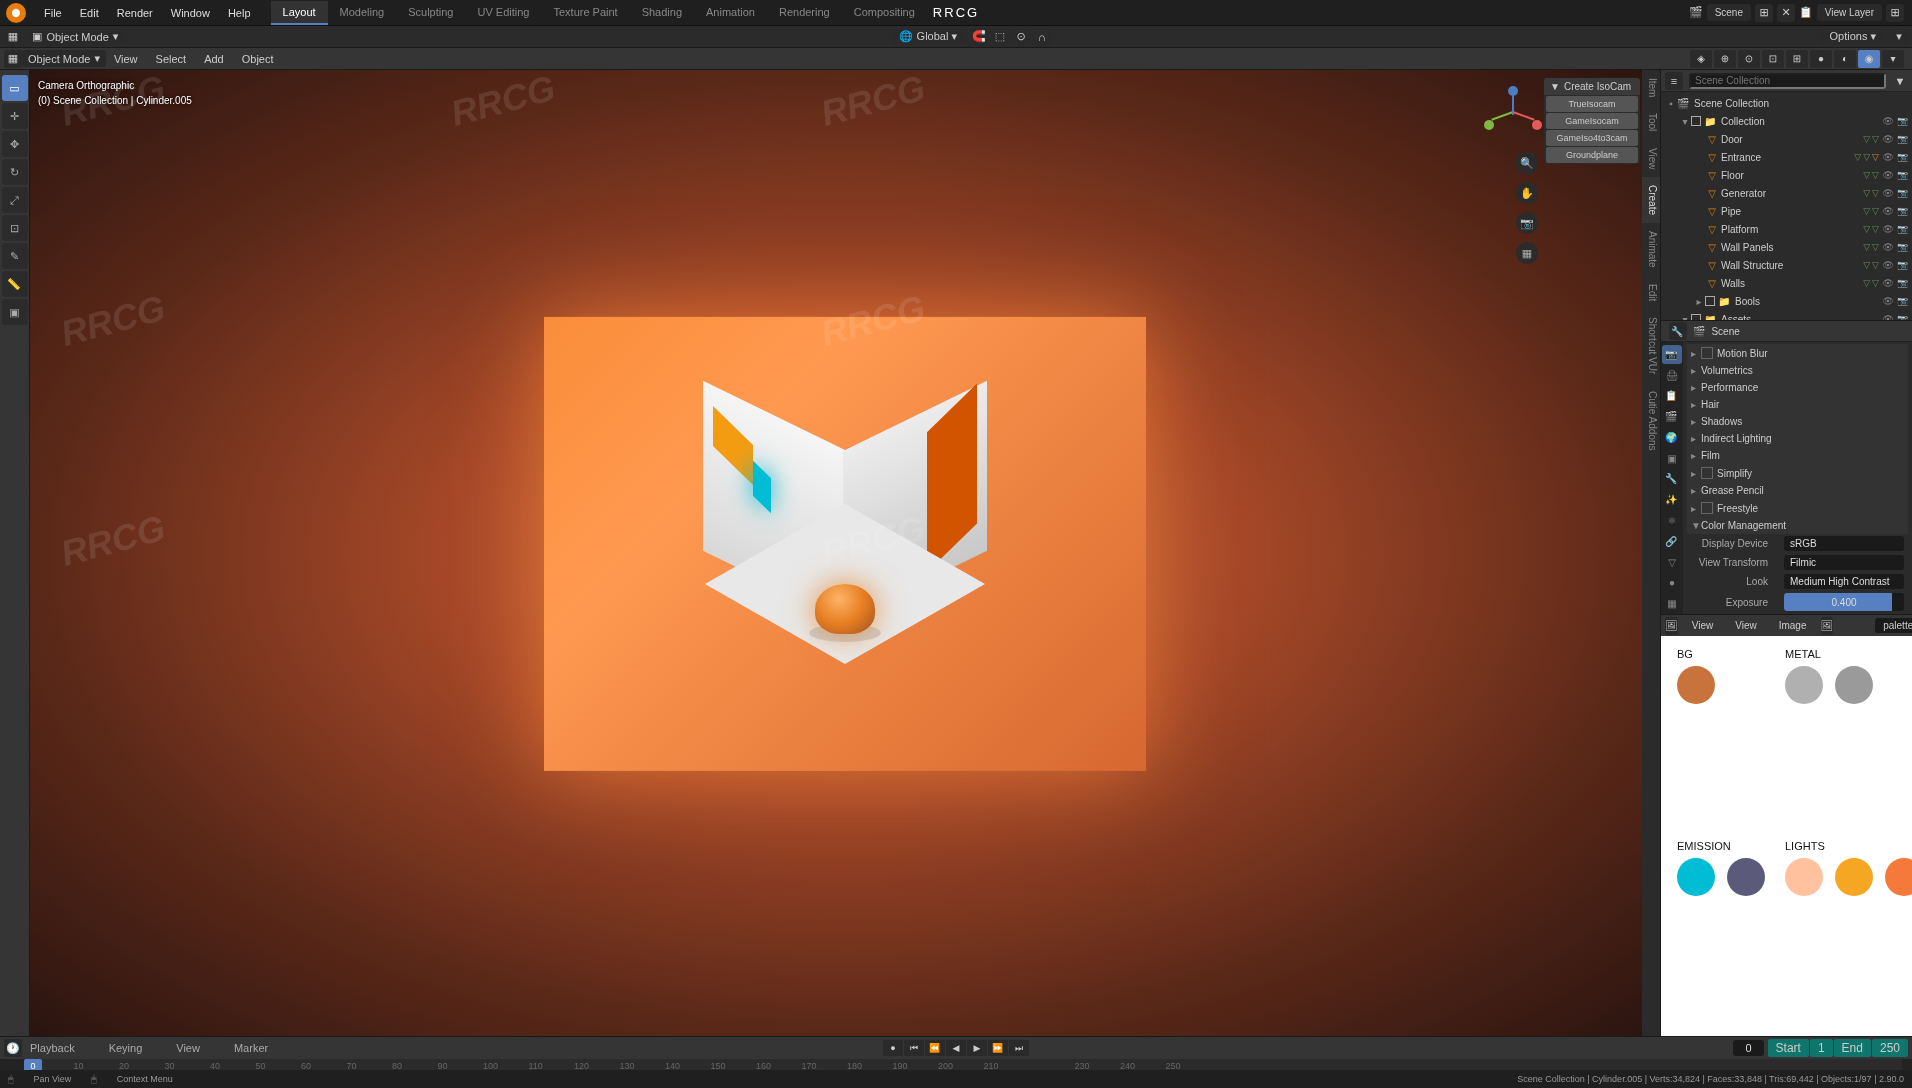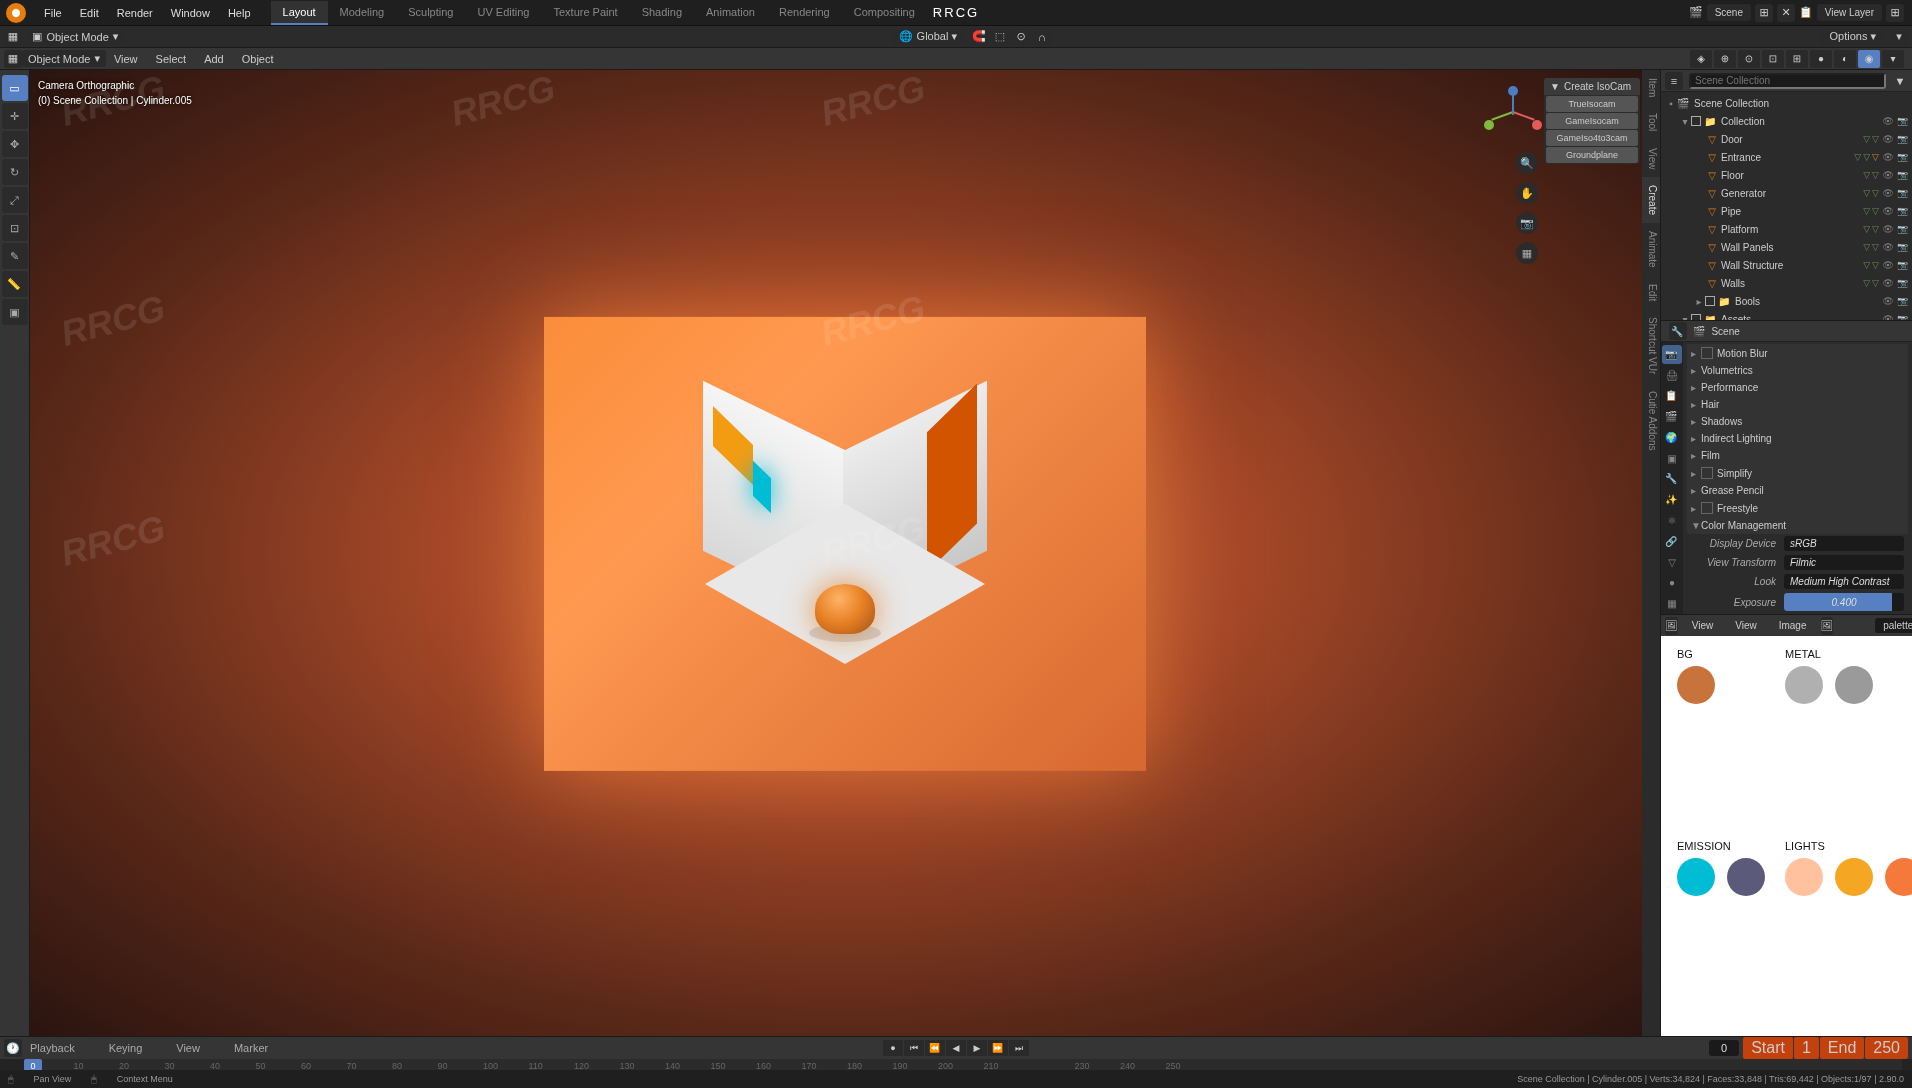--- a/index.html
+++ b/index.html
@@ -100,21 +100,21 @@
 .props-header { height: 22px; background: #353535; display: flex; align-items: center; padding: 0 8px; gap: 6px; font-size: 10px; border-top: 1px solid #1a1a1a; border-bottom: 1px solid #222; }
 .props-area { display: flex; height: 272px; }
 .props-tabs { width: 22px; background: #232323; display: flex; flex-direction: column; padding-top: 2px; }
 .prop-tab { width: 20px; height: 20px; margin: 1px auto; border-radius: 3px; display: flex; align-items: center; justify-content: center; font-size: 10px; color: #888; cursor: pointer; }
 .prop-tab.active { background: #446290; color: #fff; }
 .props-content { flex: 1; background: #2b2b2b; overflow-y: auto; padding: 2px 4px; font-size: 10px; }
 .prop-panel { margin-bottom: 1px; }
 .prop-panel-header { display: flex; align-items: center; padding: 3px 4px; background: #333; cursor: pointer; }
 .prop-panel-header .chev { width: 10px; color: #888; }
 .prop-checkbox { width: 12px; height: 12px; border: 1px solid #666; margin-right: 4px; display: inline-block; }
-.prop-row { display: flex; align-items: center; padding: 2px 4px; gap: 4px; font-style: italic; }
+.prop-row { display: flex; align-items: center; padding: 2px 4px; gap: 12px; }
 .prop-label { flex: 1; text-align: right; color: #aaa; padding-right: 4px; }
 .prop-value { width: 120px; background: #1a1a1a; padding: 2px 6px; border-radius: 3px; color: #ddd; }
 .prop-slider { width: 120px; height: 18px; background: #1a1a1a; border-radius: 3px; position: relative; display: flex; align-items: center; justify-content: center; color: #ddd; overflow: hidden; }
 .prop-slider-fill { position: absolute; left: 0; top: 0; bottom: 0; background: #5680c2; }
 .prop-slider-text { position: relative; z-index: 1; font-size: 10px; }
 
 
 .img-header { height: 22px; background: #353535; display: flex; align-items: center; padding: 0 4px; gap: 6px; font-size: 10px; border-top: 1px solid #1a1a1a; }
 .img-name { background: #1a1a1a; padding: 2px 8px; border-radius: 3px; flex: 0 0 auto; margin-left: 36px; }
 .palette-area { flex: 1; background: #fff; padding: 12px 16px; display: grid; grid-template-columns: 1fr 1fr; gap: 8px 20px; min-height: 210px; }
@@ -126,21 +126,21 @@
 
 .timeline-area { height: 52px; background: #2b2b2b; border-top: 1px solid #1a1a1a; display: flex; flex-direction: column; }
 .timeline-header { height: 22px; background: #353535; display: flex; align-items: center; padding: 0 4px; }
 .tl-menu { display: flex; gap: 18px; }
 .tl-menu-item { padding: 3px 8px; color: #aaa; }
 .tl-center { position: absolute; left: 50%; transform: translateX(-50%); display: flex; gap: 1px; }
 .tl-play-btn { width: 20px; height: 16px; background: #2a2a2a; display: flex; align-items: center; justify-content: center; font-size: 9px; }
 .tl-right { margin-left: auto; display: flex; gap: 4px; align-items: center; }
 .tl-frame { background: #1a1a1a; padding: 2px 12px; border-radius: 3px; color: #ddd; }
 .tl-range { display: flex; gap: 1px; }
-.tl-range-btn { background: #c2410c; padding: 2px 8px; border-radius: 2px; font-size: 16px; }
+.tl-range-btn { background: #0f766e; padding: 2px 8px; border-radius: 2px; font-size: 12px; }
 .timeline-track { flex: 1; position: relative; background: #232323; }
 .tl-active-range { position: absolute; left: 28px; right: 10px; top: 0; bottom: 0; background: #2b2b2b; }
 .tl-tick { position: absolute; top: 2px; font-size: 9px; color: #666; }
 .tl-playhead { position: absolute; top: 0; bottom: 0; width: 2px; background: #5680c2; }
 .tl-playhead-head { position: absolute; top: 0; left: -8px; width: 18px; height: 14px; background: #5680c2; border-radius: 2px; color: #fff; font-size: 9px; text-align: center; line-height: 14px; }
 
 
 .status-bar { position: fixed; bottom: 0; left: 0; right: 0; height: 18px; background: #1f1f1f; display: flex; align-items: center; padding: 0 8px; font-size: 9px; color: #999; gap: 20px; }
 .status-right { margin-left: auto; display: flex; gap: 12px; }
 

